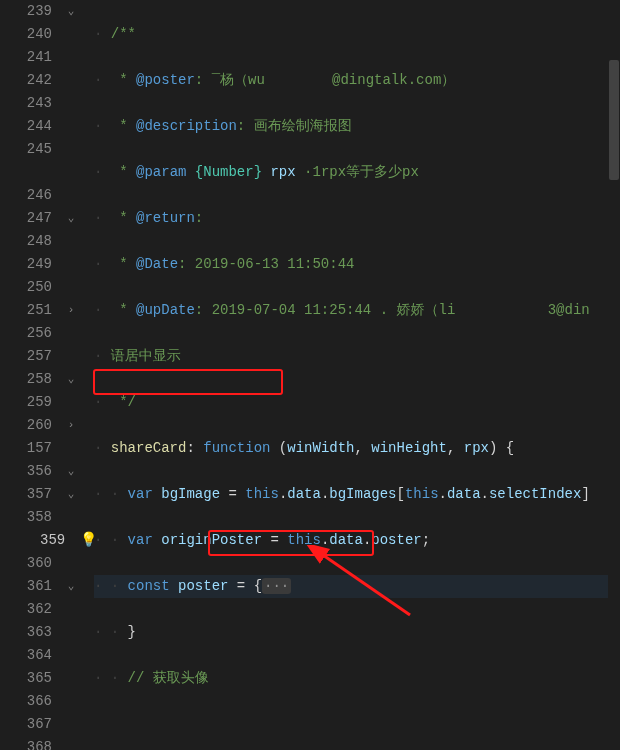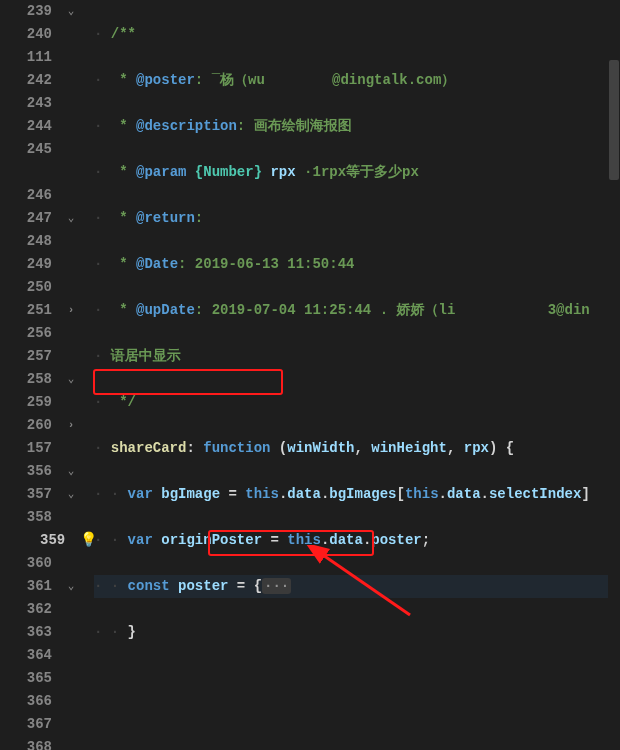--- a/index.html
+++ b/index.html
@@ -8,21 +8,21 @@
     background: #1e1e1e;
     color: #d4d4d4;
     font-family: Consolas, 'Courier New', monospace;
     font-size: 14px;
     line-height: 23px;
     overflow: hidden;
     width: 620px;
     height: 750px;
     position: relative;
   }
-  .editor { display: flex; height: 100%; font-weight: bold; }
+  .editor { display: flex; height: 100%; }
   .gutter {
     width: 64px;
     flex: none;
     background: #1e1e1e;
     color: #858585;
     text-align: right;
     padding-right: 12px;
     user-select: none;
     position: relative;
   }
@@ -106,21 +106,21 @@
   }
 </style>
 </head>
 <body>
 
 <div class="editor">
 
   <div class="gutter">
     <span class="lnum">239</span>
     <span class="lnum">240</span>
-    <span class="lnum">111</span>
+    <span class="lnum">241</span>
     <span class="lnum">242</span>
     <span class="lnum">243</span>
     <span class="lnum">244</span>
     <span class="lnum">245</span>
     <span class="lnum"></span>
     <span class="lnum">246</span>
     <span class="lnum">247</span>
     <span class="lnum">248</span>
     <span class="lnum">249</span>
     <span class="lnum">250</span>
@@ -228,20 +228,21 @@
 <div class="row"><span class="indent-guide">· </span><span class="c-comment"> * </span><span class="c-doctag">@return</span><span class="c-comment">:</span></div>
 <div class="row"><span class="indent-guide">· </span><span class="c-comment"> * </span><span class="c-doctag">@Date</span><span class="c-comment">: 2019-06-13 11:50:44</span></div>
 <div class="row"><span class="indent-guide">· </span><span class="c-comment"> * </span><span class="c-doctag">@upDate</span><span class="c-comment">: 2019-07-04 11:25:44 . 娇娇（li           3@din</span></div>
 <div class="row"><span class="indent-guide">· </span><span class="c-comment">语居中显示</span></div>
 <div class="row"><span class="indent-guide">· </span><span class="c-comment"> */</span></div>
 <div class="row"><span class="indent-guide">· </span><span class="c-func">shareCard</span><span class="c-punct">: </span><span class="c-keyword">function</span><span class="c-punct"> (</span><span class="c-ident">winWidth</span><span class="c-punct">, </span><span class="c-ident">winHeight</span><span class="c-punct">, </span><span class="c-ident">rpx</span><span class="c-punct">) {</span></div>
 <div class="row"><span class="indent-guide">· · </span><span class="c-keyword">var</span><span> </span><span class="c-ident">bgImage</span><span class="c-punct"> = </span><span class="c-keyword">this</span><span class="c-punct">.</span><span class="c-prop">data</span><span class="c-punct">.</span><span class="c-prop">bgImages</span><span class="c-punct">[</span><span class="c-keyword">this</span><span class="c-punct">.</span><span class="c-prop">data</span><span class="c-punct">.</span><span class="c-prop">selectIndex</span><span class="c-punct">]</span></div>
 <div class="row"><span class="indent-guide">· · </span><span class="c-keyword">var</span><span> </span><span class="c-ident">originPoster</span><span class="c-punct"> = </span><span class="c-keyword">this</span><span class="c-punct">.</span><span class="c-prop">data</span><span class="c-punct">.</span><span class="c-prop">poster</span><span class="c-punct">;</span></div>
 <div class="row hl-line"><span class="indent-guide">· · </span><span class="c-keyword">const</span><span> </span><span class="c-ident">poster</span><span class="c-punct"> = {</span><span class="c-dots">···</span></div>
 <div class="row"><span class="indent-guide">· · </span><span class="c-punct">}</span></div>
+<div class="row"><span class="indent-guide">· · </span><span class="c-comment">// </span><span class="c-comment">获取头像</span></div>
 
 
 
 
 
 
 
 
 
 

